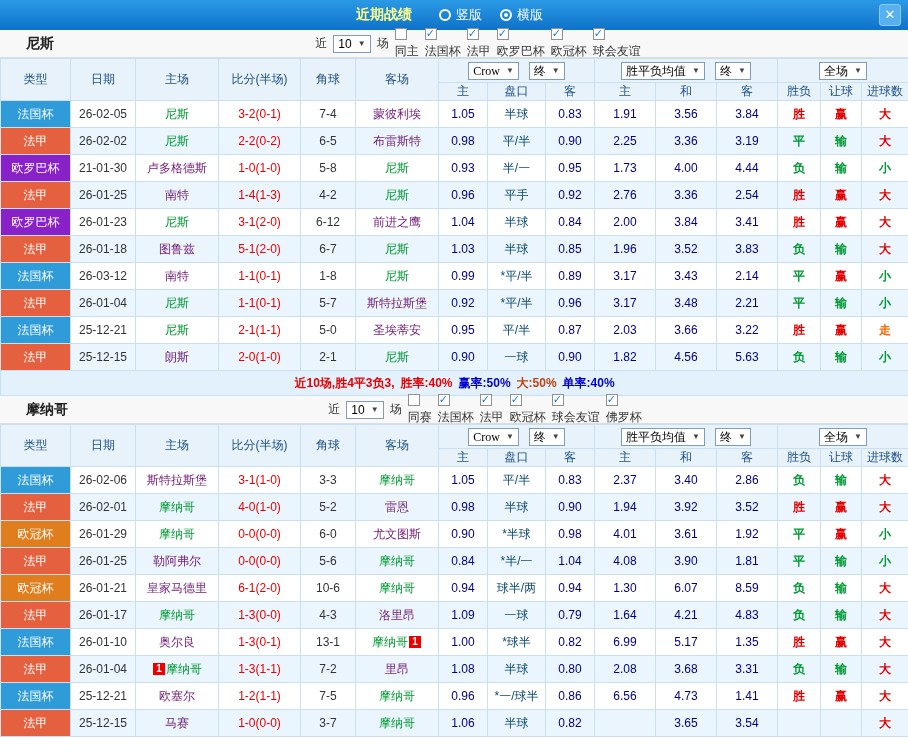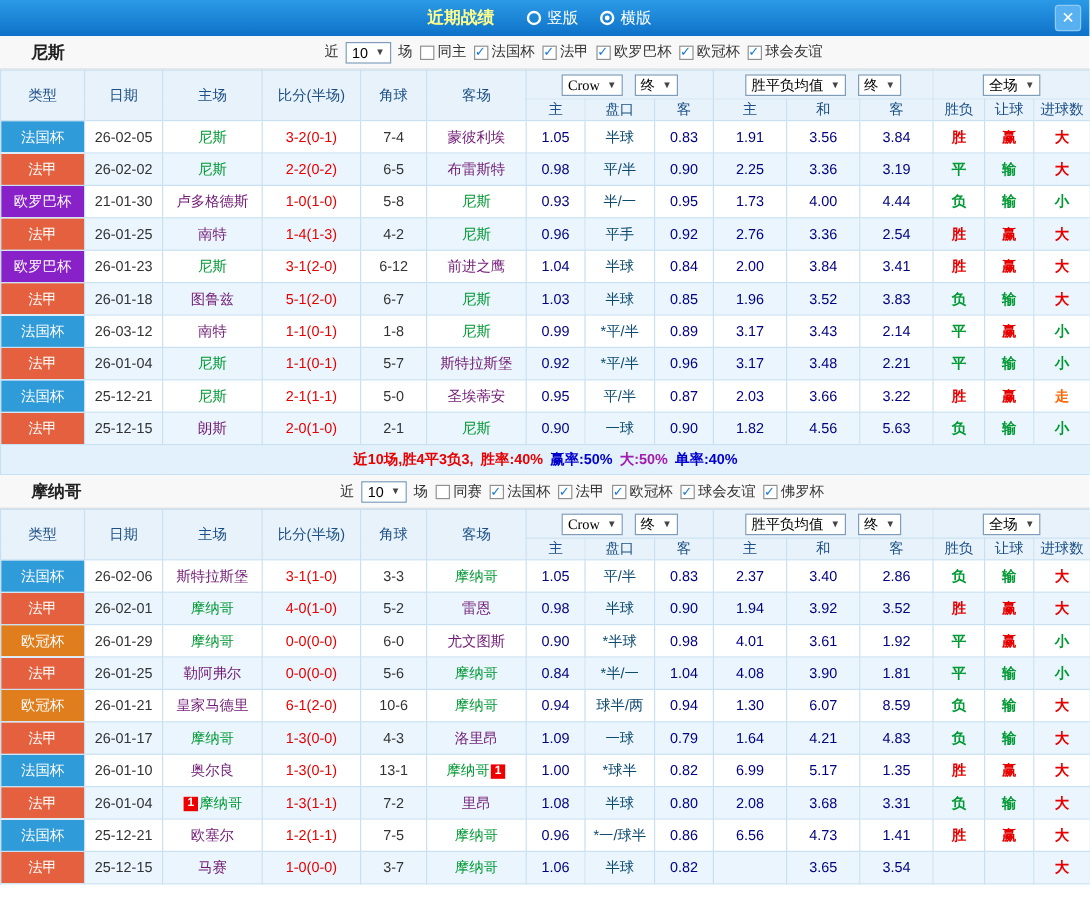--- a/index.html
+++ b/index.html
@@ -9,21 +9,21 @@
 .title{color:#ffff8c;font-weight:bold;font-size:14px;margin-right:18px;}
 .radio-item{display:inline-flex;align-items:center;gap:5px;margin:0 9px;color:#fff;font-size:13px;cursor:pointer;}
 .radio{width:12px;height:12px;border:2px solid #fff;border-radius:50%;position:relative;display:inline-block;background:transparent;}
 .radio.checked::after{content:"";position:absolute;left:2px;top:2px;width:4px;height:4px;border-radius:50%;background:#fff;}
 .closebtn{position:absolute;right:7px;top:4px;width:22px;height:22px;background:#57b0ef;border:1px solid #8ccaf7;border-radius:3px;color:#fff;font-weight:bold;font-size:13px;text-align:center;line-height:20px;cursor:pointer;}
 .sec-bar{height:28px;background:#f8f8f8;border-bottom:1px solid #ddd;display:flex;align-items:center;padding:0 6px;}
 .team-title{font-weight:bold;font-size:14px;color:#222;margin-left:20px;white-space:nowrap;}
 .filters{flex:1;display:flex;align-items:center;justify-content:center;gap:6px;white-space:nowrap;color:#333;}
 .sel{display:inline-flex;align-items:center;gap:6px;background:#fff;border:1px solid #7f9db9;padding:1px 4px;cursor:pointer;color:#000;line-height:14px;}
 .sel .arr{font-size:8px;color:#444;}
-.cb-wrap{display:inline-flex;align-items:center;gap:3px;cursor:pointer;}
+.cb-wrap{display:inline-flex;gap:3px;cursor:pointer;flex-direction:column;}
 .cb{width:12px;height:12px;border:1px solid #919191;background:#fff;display:inline-block;position:relative;}
 .cb.checked::after{content:"✓";position:absolute;left:0;top:-2px;font-size:11px;font-weight:bold;color:#1a7ad8;}
 table.grid{border-collapse:collapse;table-layout:fixed;width:908px;}
 .grid th,.grid td{border:1px solid #c9e0f2;text-align:center;overflow:hidden;white-space:nowrap;padding:0;}
 .grid thead th{background:#e7f2fb;color:#1c4f85;font-weight:normal;}
 .grid tr.gr th{height:24px;}
 .grid tr.sub th{height:17px;}
 .grid td{height:27px;background:#fff;}
 .grid tr.alt td{background:#eaf5fd;}
 .grp-inner{display:flex;align-items:center;justify-content:center;gap:10px;font-family:Liberation Serif, serif;}
@@ -328,21 +328,21 @@
             <td class="hand">一球</td>
             <td class="navy">0.90</td>
             <td class="navy">1.82</td>
             <td class="navy">4.56</td>
             <td class="navy">5.63</td>
             <td class="res" style="color: rgb(0, 153, 51);">负</td>
             <td class="res" style="color: rgb(0, 153, 51);">输</td>
             <td class="res" style="color: rgb(0, 153, 51);">小</td>
           </tr>
           <tr class="summary">
-            <td class="sumtd" colspan="15"><span style="color: rgb(230, 0, 0);">近10场,胜4平3负3,</span><span style="color: rgb(230, 0, 0);">胜率:40%</span><span style="color: rgb(0, 0, 204);">赢率:50%</span><span style="color: #a21caf;">大:50%</span><span style="color: rgb(0, 0, 204);">单率:40%</span></td>
+            <td class="sumtd" colspan="15"><span style="color: rgb(230, 0, 0);">近10场,胜4平3负3,</span><span style="color: rgb(230, 0, 0);">胜率:40%</span><span style="color: rgb(0, 0, 204);">赢率:50%</span><span style="color: #c2410c;">大:50%</span><span style="color: rgb(0, 0, 204);">单率:40%</span></td>
           </tr>
         </tbody>
       </table>
     </div>
     <div class="section">
       <div class="sec-bar">
         <span class="team-title">摩纳哥</span>
         <span class="filters">
           <span>近</span>
           <span class="sel">

